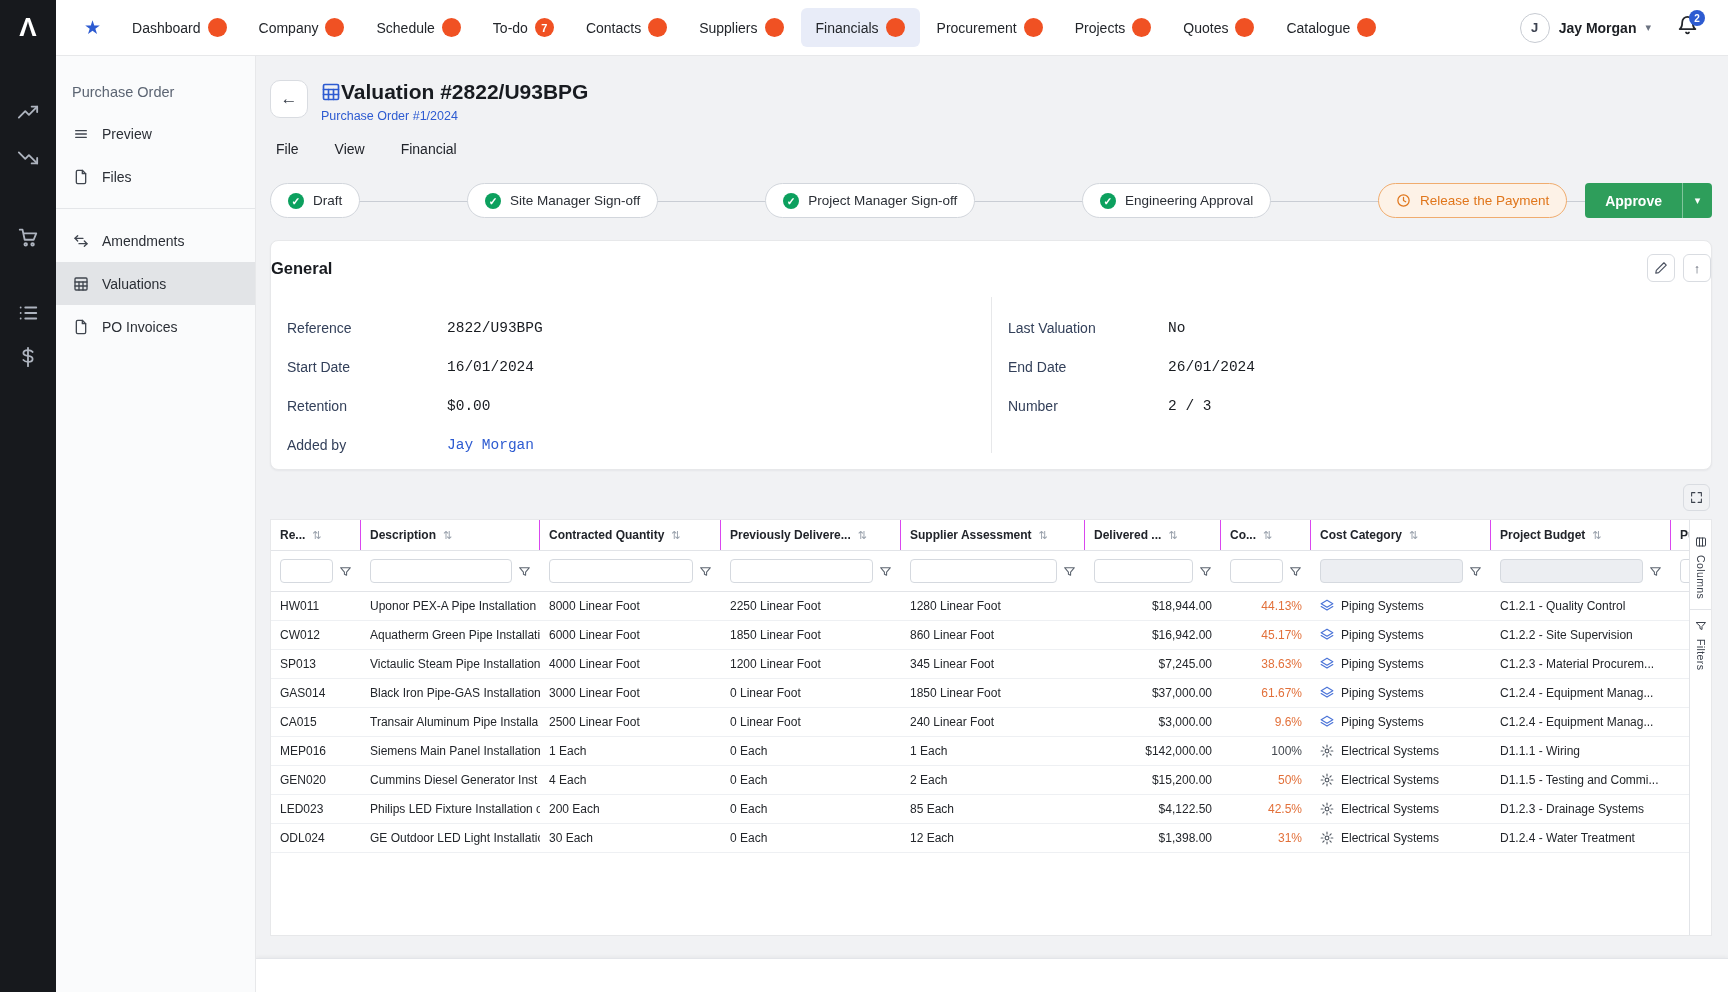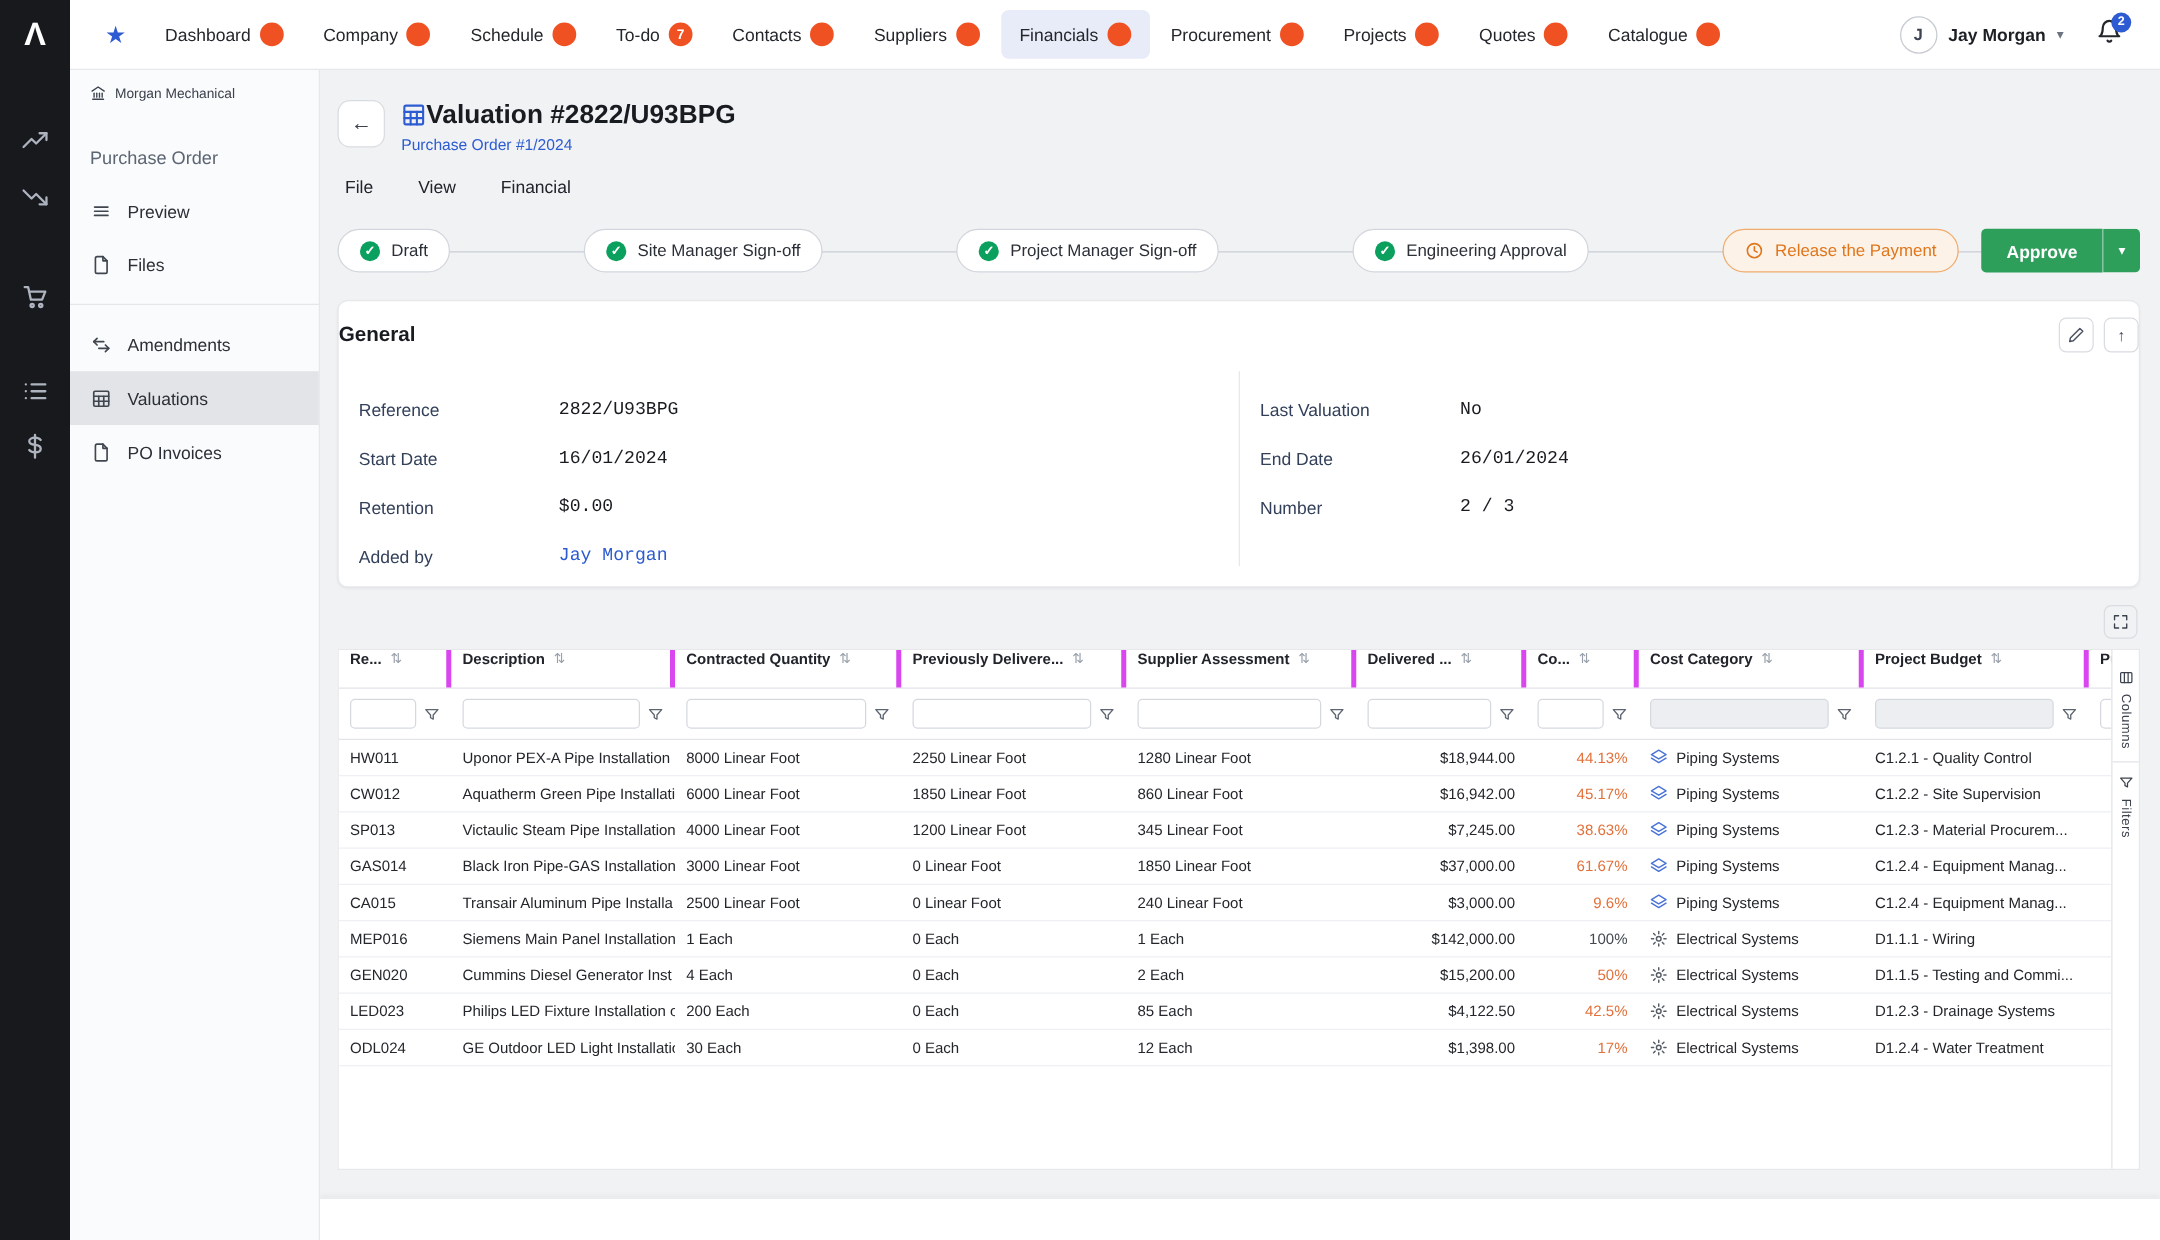--- a/index.html
+++ b/index.html
@@ -81,21 +81,21 @@
   .fvalue.link { color:var(--accent,#2d5bd1); cursor:pointer; }
 
   .tabletools { display:flex; justify-content:flex-end; padding:14px 2px 8px; }
   .expandbtn { width:27px; height:27px; background:transparent; border:1px solid #d9dce1; border-radius:6px; color:#3c424d; display:flex; align-items:center; justify-content:center; cursor:pointer; }
   .expandbtn [data-icon]{ width:13px; height:13px; }
 
   .tablewrap { flex:1; min-height:0; margin-bottom:56px; background:#fff; border:1px solid #e7e8ea; display:flex; }
   .tablescroll { flex:1; min-width:0; overflow:hidden; }
   .thead, .tfilters, .trow { display:flex; width:1460px; }
   .thead { height:31px; border-bottom:1px solid #e2e4e8; align-items:stretch; }
-  .th { display:flex; gap:7px; padding:0 9px; font-size:12px; font-weight:700; color:#21242a; border-right:4px solid #d946ef; white-space:nowrap; overflow:hidden; cursor:pointer; flex:none; }
+  .th { display:flex; align-items:center; gap:7px; padding:0 9px; font-size:12px; font-weight:700; color:#21242a; border-right:1px solid #d946ef; white-space:nowrap; overflow:hidden; cursor:pointer; flex:none; }
   .sorticon { color:#98a0ab; font-size:11px; font-weight:400; cursor:pointer; }
   .tfilters { height:41px; align-items:center; border-bottom:1px solid #e2e4e8; }
   .tf { display:flex; align-items:center; gap:6px; padding:0 9px; flex:none; }
   .tfinput { flex:1; min-width:0; height:24px; border:1px solid #d5d9df; border-radius:4px; background:#fff; padding:0 6px; font-size:11px; font-family:inherit; }
   .tfinput.muted { background:#eceef2; }
   .funnel { width:13px; height:13px; color:#5d6570; flex:none; cursor:pointer; }
   .trow { height:29px; align-items:center; border-bottom:1px solid #eef0f3; font-size:12px; color:#23262b; cursor:pointer; }
   .td { padding:0 9px; white-space:nowrap; overflow:hidden; flex:none; display:flex; align-items:center; }
   .td.num { justify-content:flex-end; }
   .caticon { width:14px; height:14px; margin-right:7px; flex:none; }
@@ -230,33 +230,20 @@
         </span>
         <span class="railicon" data-icon="dollar-icon">
           <svg viewBox="0 0 24 24">
             <line x1="12" y1="2" x2="12" y2="22"></line>
             <path d="M17 6.5c-1-1.2-2.8-2-5-2-2.8 0-5 1.3-5 3.2s1.8 2.8 5 3.1 5 1.3 5 3.3-2.2 3.2-5 3.2c-2.2 0-4-.8-5-2"></path>
           </svg>
         </span>
       </aside>
 
     <aside class="sidenav">
-      <div class="org">
-        <span data-icon="bank-icon">
-            <svg viewBox="0 0 24 24">
-              <path d="M3 9l9-6 9 6"></path>
-              <line x1="4" y1="21" x2="20" y2="21"></line>
-              <line x1="6" y1="12" x2="6" y2="18"></line>
-              <line x1="10" y1="12" x2="10" y2="18"></line>
-              <line x1="14" y1="12" x2="14" y2="18"></line>
-              <line x1="18" y1="12" x2="18" y2="18"></line>
-            </svg>
-          </span>
-        <span>Morgan Mechanical</span>
-      </div>
       <div class="sectiontitle">Purchase Order</div>
       <nav id="sidenavitems">
   <div class="sideitem">
             <span class="sideicon" data-icon="menu-icon">
               <svg viewBox="0 0 24 24">
                 <line x1="4" y1="7" x2="20" y2="7"></line>
                 <line x1="4" y1="12" x2="20" y2="12"></line>
                 <line x1="4" y1="17" x2="20" y2="17"></line>
               </svg>
             </span>
@@ -751,21 +738,21 @@
     <div class="td c-last"></div>
   </div>
 
   <div class="trow">
     <div class="td c-ref">ODL024</div>
     <div class="td c-desc">GE Outdoor LED Light Installatio</div>
     <div class="td c-qty">30 Each</div>
     <div class="td c-prev">0 Each</div>
     <div class="td c-sup">12 Each</div>
     <div class="td c-del num">$1,398.00</div>
-    <div class="td c-comp num pct" style="color: rgb(226, 112, 58);">17%</div>
+    <div class="td c-comp num pct" style="color: rgb(226, 112, 58);">31%</div>
     <div class="td c-cat">
                   <span class="caticon" data-icon="gear-icon" style="color: rgb(85, 92, 102);">
                     <svg viewBox="0 0 24 24">
                       <circle cx="12" cy="12" r="3.2"></circle>
                       <path d="M12 2v3M12 19v3M2 12h3M19 12h3M4.9 4.9l2.1 2.1M17 17l2.1 2.1M19.1 4.9L17 7M7 17l-2.1 2.1"></path>
                     </svg>
                   </span>
                   <span class="catlabel">Electrical Systems</span>
                 </div>
     <div class="td c-budget">D1.2.4 - Water Treatment</div>

